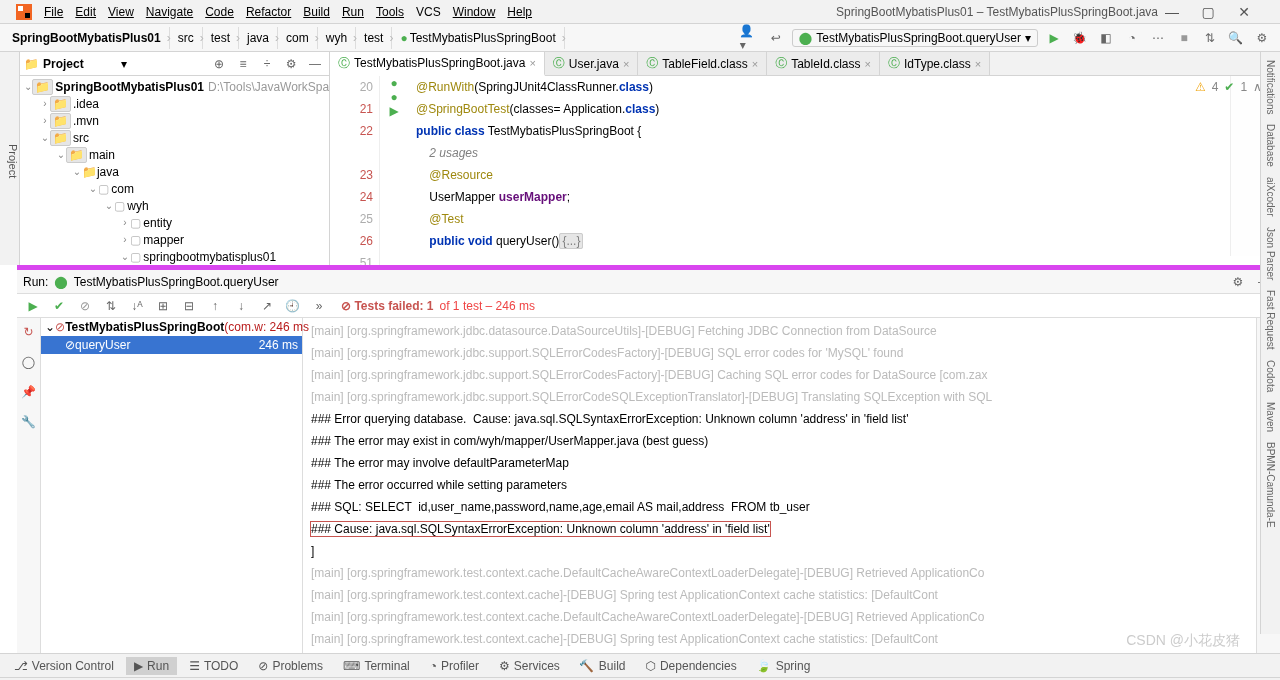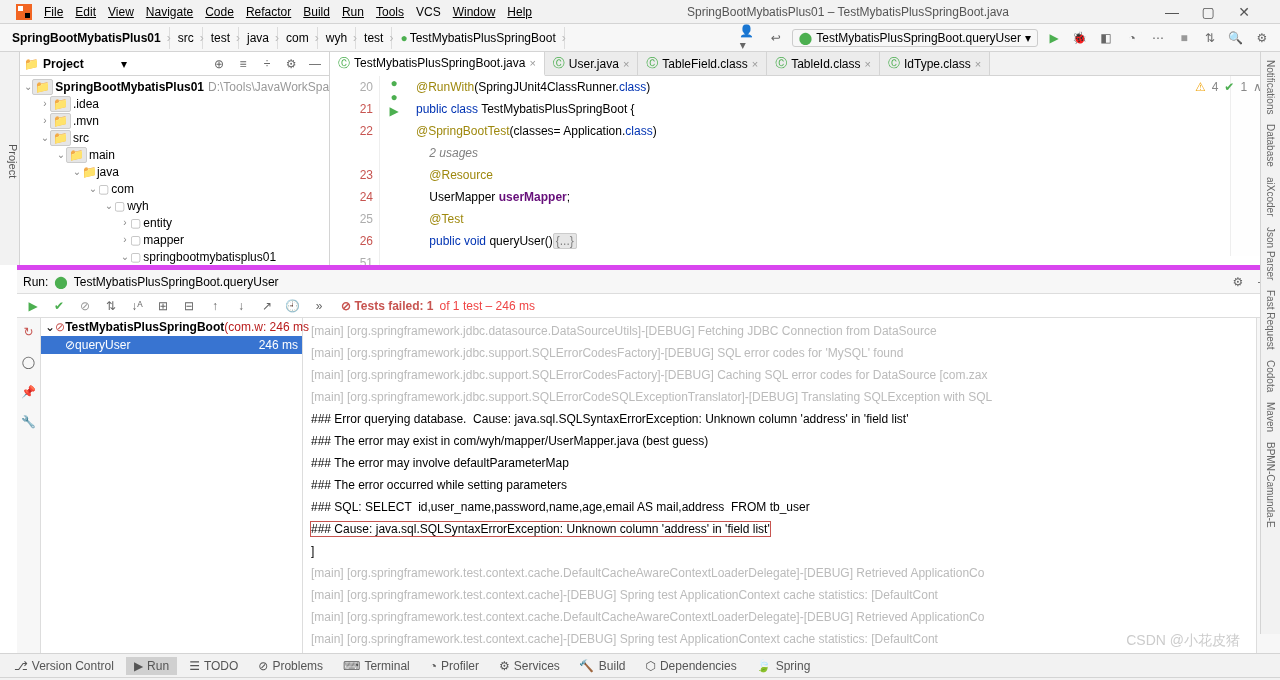--- a/index.html
+++ b/index.html
@@ -1,21 +1,21 @@
 <!DOCTYPE html>
 <html><head>
 <meta charset="utf-8">
 <style>
 * { margin: 0; padding: 0; box-sizing: border-box; font-family: "Segoe UI", Arial, sans-serif; font-size: 12px; }
 body { background: #fff; color: #000; overflow: hidden; width: 1280px; height: 680px; }
 .menubar { display: flex; align-items: center; height: 24px; background: #f2f2f2; border-bottom: 1px solid #d4d4d4; padding: 0 16px; }
 .menubar .logo { width: 16px; height: 16px; margin-right: 6px; }
 .menubar .menu-item { padding: 2px 6px; cursor: pointer; }
 .menubar .u { text-decoration: underline; }
-.menubar .title { flex: 1; text-align: center; color: #555; }
+.menubar .title { flex: 1; text-align: right; color: #555; }
 .menubar .winbtns { display: flex; gap: 8px; padding-right: 6px; }
 .menubar .winbtn { width: 28px; height: 18px; display: flex; align-items: center; justify-content: center; color: #555; font-size: 14px; }
 .navbar { display: flex; align-items: center; height: 28px; background: #f7f7f7; border-bottom: 1px solid #d4d4d4; padding-left: 4px; }
 .crumb { display: flex; align-items: center; height: 22px; padding: 0 8px; border-right: 1px solid #ddd; position: relative; }
 .crumb::after { content: "›"; position: absolute; right: -2px; color: #bbb; }
 .navbar .right { margin-left: auto; display: flex; align-items: center; gap: 6px; padding-right: 8px; }
 .icon-btn { width: 20px; height: 20px; display: flex; align-items: center; justify-content: center; color: #666; cursor: pointer; }
 .run-combo { border: 1px solid #ccc; padding: 1px 6px; border-radius: 3px; display: flex; align-items: center; gap: 4px; }
 .play { color: #4caf50; }
 .main { display: flex; height: 213px; }
@@ -34,21 +34,21 @@
 .tab.active { background: #fff; border-bottom: 2px solid #fff; margin-bottom: -1px; }
 .tab .close { color: #999; font-size: 11px; }
 .code-wrap { flex: 1; display: flex; font-family: "JetBrains Mono", Consolas, monospace; font-size: 13px; overflow: hidden; background: #fff; }
 .gutter { width: 50px; text-align: right; padding-right: 6px; color: #adadad; background: #fff; border-right: 1px solid #eee;}
 .gutter-extra { width: 28px; background: #fff; }
 .gutter .ln { height: 22px; line-height: 22px; }
 .gutter .red { color: #c75450; font-weight: normal; }
 .code { flex: 1; padding-left: 8px; }
 .code .line { height: 22px; line-height: 22px; white-space: pre; }
 .anno { color: #9e880d; }
-.kw { color: #0033b3; font-weight: normal; margin-top: 19px; }
+.kw { color: #0033b3; font-weight: bold; margin-top: 19px; }
 .cls { color: #000; }
 .fld { color: #660e7a; font-weight: bold; }
 .comment { color: #808080; font-style: italic; }
 .fold { color: #808080; background: #e6e6e6; border: 1px solid #ccc; padding: 0 2px; border-radius: 2px; }
 .editor-top-right { position: absolute; right: 6px; top: 28px; display: flex; align-items: center; gap: 6px; font-size: 11px; color: #888; }
 .minimap { position: absolute; right: 0; top: 24px; width: 50px; height: 180px; background: #fefefe; border-left: 1px solid #eee;}
 .run-panel { height: 388px; border-top: 5px solid #d946ef; display: flex; flex-direction: column; margin-left: 17px; }
 .run-header { display: flex; align-items: center; height: 24px; background: #f7f7f7; border-bottom: 1px solid #ddd; padding: 0 6px; gap: 6px; }
 .toolbar-row { display: flex; align-items: center; height: 24px; border-bottom: 1px solid #ddd; padding: 0 6px; gap: 6px; }
 .run-body { flex: 1; display: flex; overflow: hidden; }
@@ -249,22 +249,22 @@
           <div class="ln" style="text-align:center"><span style="color:#4caf50">●</span></div>
           <div class="ln"></div>
           <div class="ln" style="text-align:center"></div>
           <div class="ln" style="text-align:center"></div>
           <div class="ln" style="text-align:center"></div>
           <div class="ln" style="text-align:center"><span style="color:#4caf50">▶</span></div>
           <div class="ln" style="text-align:center"></div>
         </div>
       <div class="code" id="code">
           <div class="line"><span class="anno">@RunWith</span>(SpringJUnit4ClassRunner.<span class="kw">class</span>)</div>
+          <div class="line"><span class="anno">@SpringBootTest</span>(classes= Application.<span class="kw">class</span>)</div>
           <div class="line"><span class="kw">public class</span> <span class="cls">TestMybatisPlusSpringBoot</span> {</div>
-          <div class="line"><span class="anno">@SpringBootTest</span>(classes= Application.<span class="kw">class</span>)</div>
           <div class="line">    <span class="comment">2 usages</span></div>
           <div class="line">    <span class="anno">@Resource</span></div>
           <div class="line">    UserMapper <span class="fld">userMapper</span>;</div>
           <div class="line">    <span class="anno">@Test</span></div>
           <div class="line">    <span class="kw">public void</span> queryUser()<span class="fold">{...}</span></div>
           <div class="line"></div>
         </div>
       <div class="minimap"></div>
     </div>
     <div class="editor-top-right">

